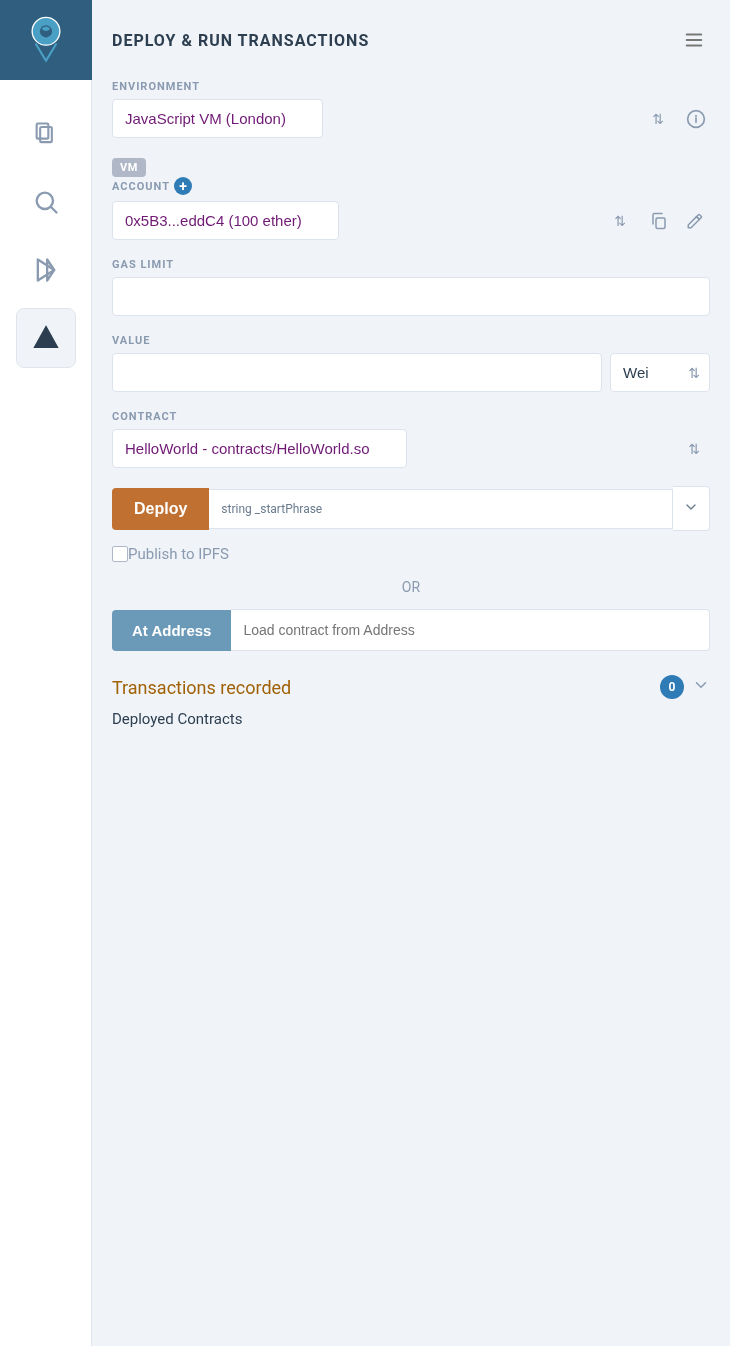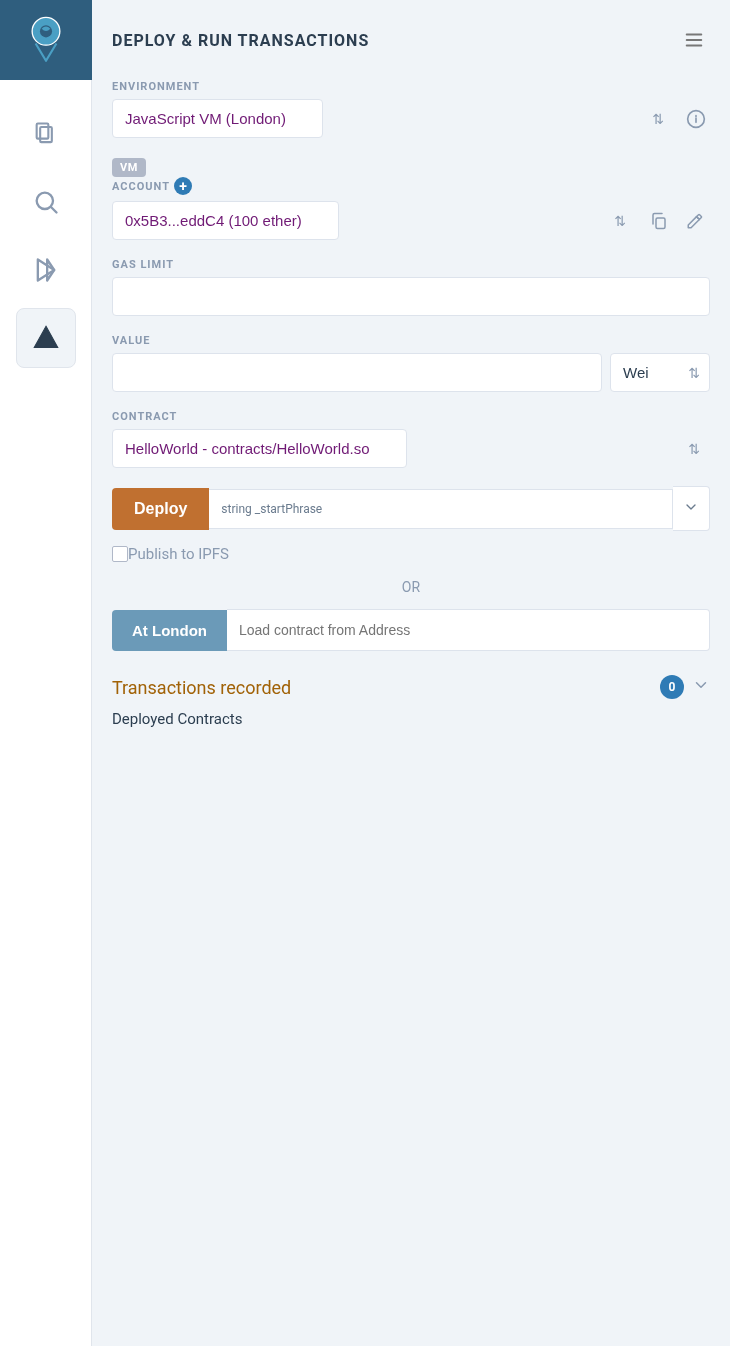--- a/index.html
+++ b/index.html
@@ -544,21 +544,21 @@
   <div class="publish-row">
     <div class="checkbox"></div>
     <span class="publish-label">Publish to IPFS</span>
   </div>
 
   
   <div class="or-divider">OR</div>
 
   
   <div class="at-address-row">
-    <button class="at-address-btn">At London</button>
+    <button class="at-address-btn">At Address</button>
     <input type="text" class="at-address-input" placeholder="Load contract from Address" style="">
   </div>
 
   
   <div class="transactions-row">
     <span class="transactions-label">Transactions recorded</span>
     <div class="transactions-right">
       <div class="count-badge">0</div>
       <span class="chevron-down">
         <svg width="18" height="18" viewBox="0 0 24 24" fill="none">

